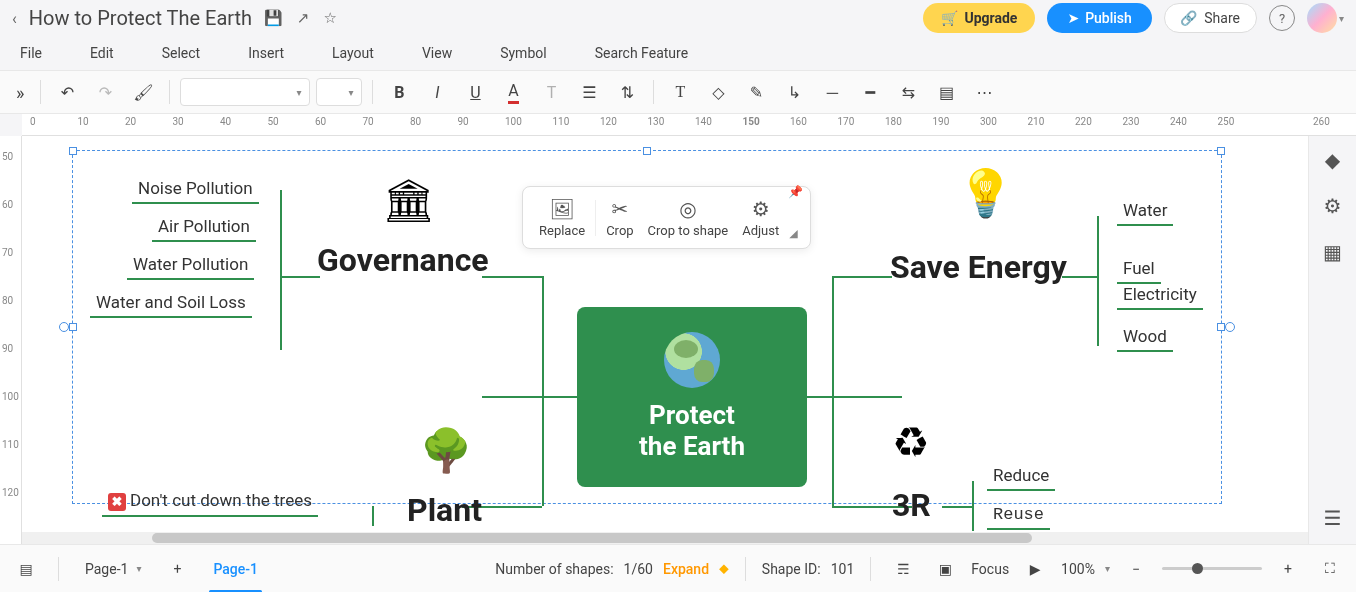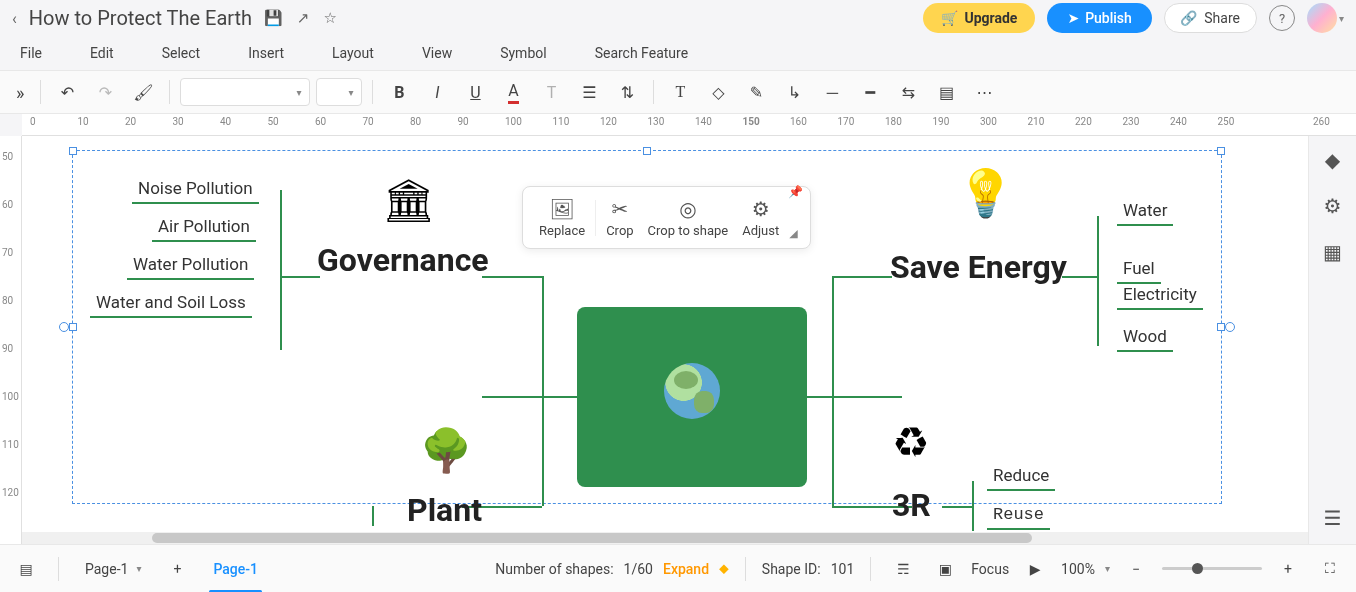--- a/index.html
+++ b/index.html
@@ -250,31 +250,36 @@
   <div class="conn conn-v" style="left:1075px; top:80px; height:130px;"></div>
   <div class="conn conn-h" style="left:1040px; top:140px; width:35px;"></div>
 
   <div class="conn conn-v" style="left:950px; top:345px; height:50px;"></div>
   <div class="conn conn-h" style="left:920px; top:370px; width:30px;"></div>
 
   <div class="conn conn-v" style="left:350px; top:370px; height:20px;"></div>
 
   <div class="central-node">
     <div class="earth"></div>
+    <div class="central-title">
+      <div>Protect</div>
+      <div>the Earth</div>
+    </div>
   </div>
 
   <div class="branch-icon" style="left:360px; top:40px;">🏛</div>
   <div class="branch-label" style="left:295px; top:105px;">Governance</div>
   <div class="leaf" style="left:110px; top:38px;">Noise Pollution</div>
   <div class="leaf" style="left:130px; top:76px;">Air Pollution</div>
   <div class="leaf" style="left:105px; top:114px;">Water Pollution</div>
   <div class="leaf" style="left:68px; top:152px;">Water and Soil Loss</div>
 
   <div class="branch-icon" style="left:398px; top:290px;">🌳</div>
   <div class="branch-label" style="left:385px; top:355px;">Plant</div>
+  <div class="leaf" style="left:80px; top:350px;"><span class="xmark">✖</span><span>Don't cut down the trees</span></div>
 
   <div class="branch-icon" style="left:935px; top:30px; font-size:46px;">💡</div>
   <div class="branch-label" style="left:868px; top:112px;">Save Energy</div>
   <div class="leaf leaf-right" style="left:1095px; top:60px;">Water</div>
   <div class="leaf leaf-right" style="left:1095px; top:102px;margin-top:16px;">Fuel</div>
   <div class="leaf leaf-right" style="left:1095px; top:144px;">Electricity</div>
   <div class="leaf leaf-right" style="left:1095px; top:186px;">Wood</div>
 
   <div class="branch-icon" style="left:870px; top:282px;">♻</div>
   <div class="branch-label" style="left:870px; top:350px;">3R</div>

